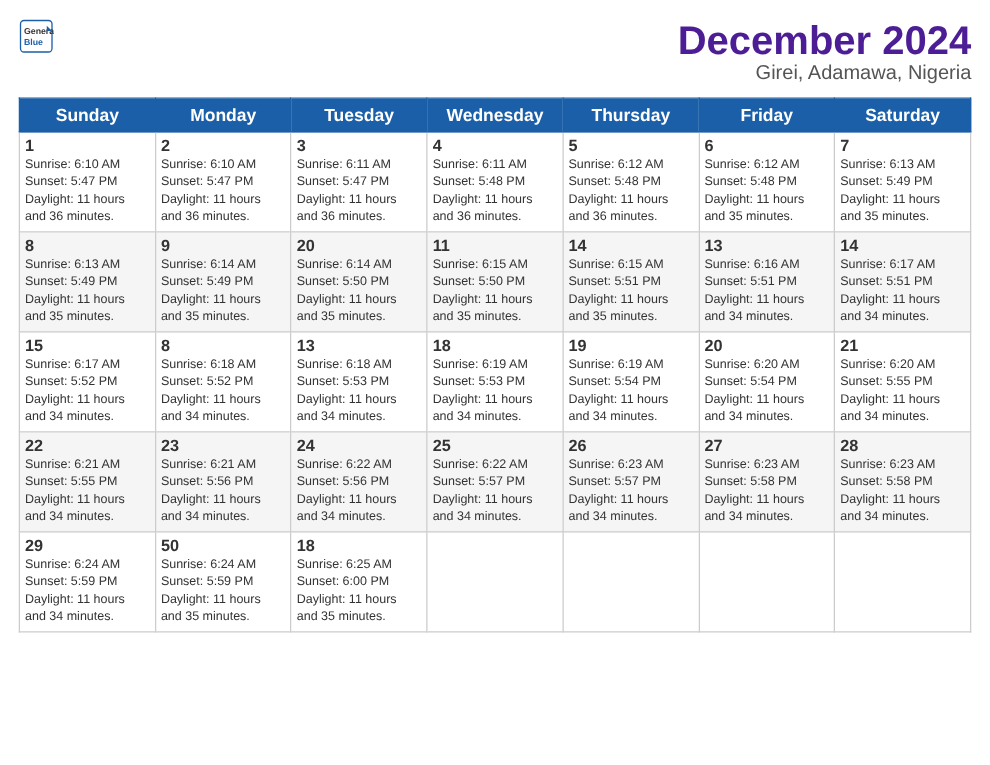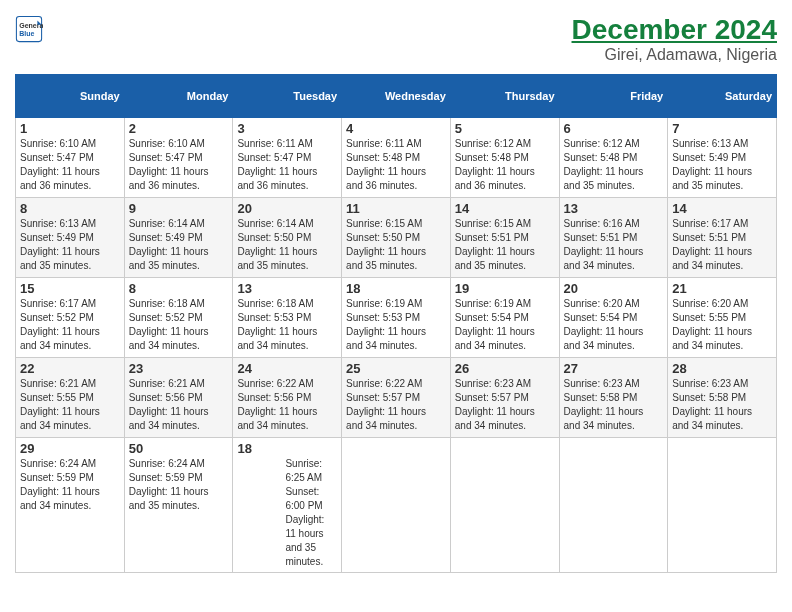--- a/index.html
+++ b/index.html
@@ -23,41 +23,40 @@
       gap: 4px;
     }
     .logo-icon {
       width: 28px;
       height: 28px;
     }
     .title-block {
       text-align: right;
     }
     .cal-title {
-      font-size: 28px;
+      font-size: 32px;
       font-weight: bold;
-      color: #15803d;
+      color: #4c1d95;
       line-height: 1.1;
-      text-decoration: underline;
     }
     .cal-subtitle {
       font-size: 16px;
       color: #555;
     }
     table {
       width: 100%;
       border-collapse: collapse;
       font-size: 9.5px;
     }
     thead tr th {
       background: #1a5fa8;
       color: #fff;
-      padding: 15px 4px;
-      text-align: right;
-      font-size: 11px;
+      padding: 5px 4px;
+      text-align: center;
+      font-size: 14px;
       font-weight: bold;
       border: 1px solid #1a5fa8;
     }
     tbody tr td {
       border: 1px solid #ccc;
       vertical-align: top;
       padding: 3px 4px;
       height: 80px;
       width: 107px;
     }
@@ -328,21 +327,21 @@
         </td>
         <td>
           <span class="day-num">50</span>
           <div class="day-info" style="white-space: pre-line;">Sunrise: 6:24 AM
 Sunset: 5:59 PM
 Daylight: 11 hours
 and 35 minutes.</div>
         </td>
         <td>
           <span class="day-num">18</span>
-          <div class="day-info" style="white-space: pre-line; margin-left: 48px;">Sunrise: 6:25 AM
+          <div class="day-info" style="white-space: pre-line;">Sunrise: 6:25 AM
 Sunset: 6:00 PM
 Daylight: 11 hours
 and 35 minutes.</div>
         </td>
         <td class="empty"></td>
         <td class="empty"></td>
         <td class="empty"></td>
         <td class="empty"></td>
       </tr>
     </tbody>

